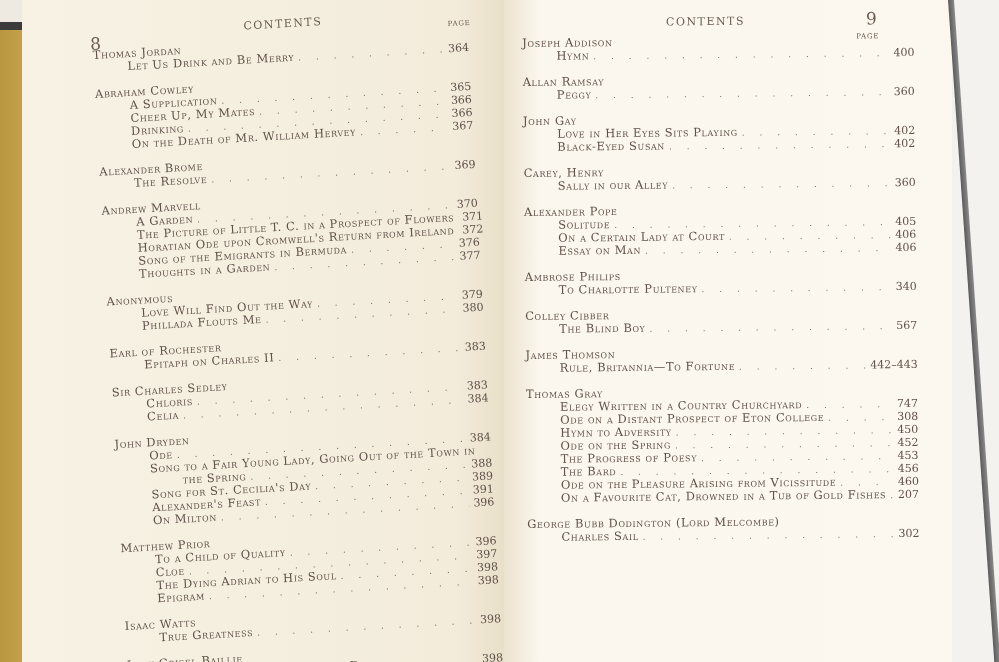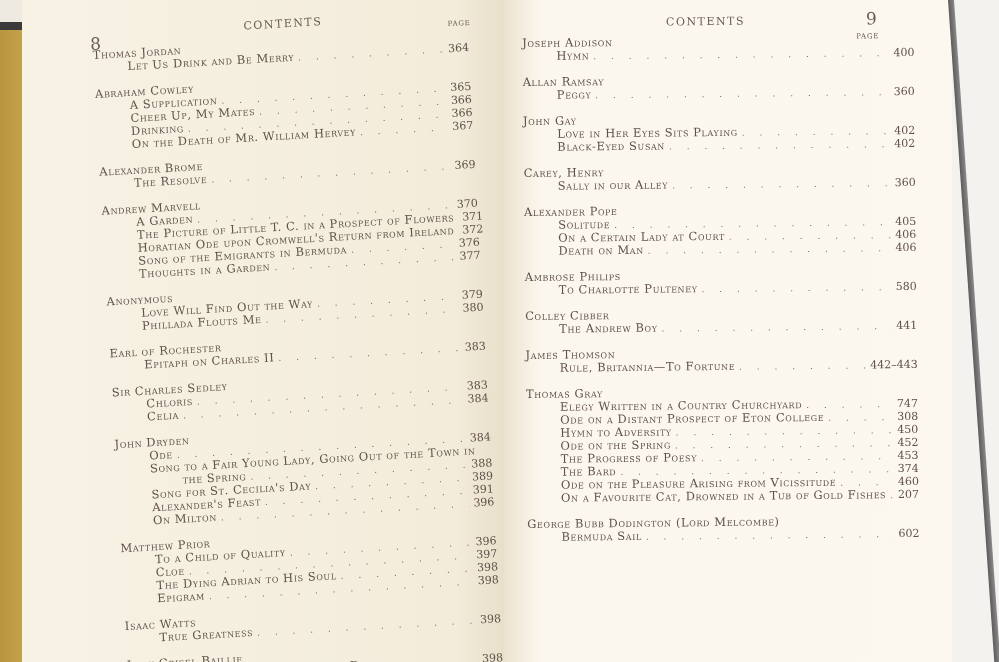--- a/index.html
+++ b/index.html
@@ -294,35 +294,35 @@
           <span class="title">Solitude</span>
           <span class="leader"></span>
           <span class="pg">405</span>
         </div>
         <div class="entry">
           <span class="title">On a Certain Lady at Court</span>
           <span class="leader"></span>
           <span class="pg">406</span>
         </div>
         <div class="entry">
-          <span class="title">Death on Man</span>
+          <span class="title">Essay on Man</span>
           <span class="leader"></span>
           <span class="pg">406</span>
         </div>
         <div class="author">Ambrose Philips</div>
         <div class="entry">
           <span class="title">To Charlotte Pulteney</span>
           <span class="leader"></span>
-          <span class="pg">580</span>
+          <span class="pg">340</span>
         </div>
         <div class="author">Colley Cibber</div>
         <div class="entry">
-          <span class="title">The Andrew Boy</span>
-          <span class="leader"></span>
-          <span class="pg">441</span>
+          <span class="title">The Blind Boy</span>
+          <span class="leader"></span>
+          <span class="pg">567</span>
         </div>
         <div class="author">James Thomson</div>
         <div class="entry">
           <span class="title">Rule, Britannia—To Fortune</span>
           <span class="leader"></span>
           <span class="pg">442–443</span>
         </div>
         <div class="author">Thomas Gray</div>
         <div class="entry">
           <span class="title">Elegy Written in a Country Churchyard</span>
@@ -345,35 +345,35 @@
           <span class="pg">452</span>
         </div>
         <div class="entry">
           <span class="title">The Progress of Poesy</span>
           <span class="leader"></span>
           <span class="pg">453</span>
         </div>
         <div class="entry">
           <span class="title">The Bard</span>
           <span class="leader"></span>
-          <span class="pg">374</span>
+          <span class="pg">456</span>
         </div>
         <div class="entry">
           <span class="title">Ode on the Pleasure Arising from Vicissitude</span>
           <span class="leader"></span>
           <span class="pg">460</span>
         </div>
         <div class="entry">
           <span class="title">On a Favourite Cat, Drowned in a Tub of Gold Fishes</span>
           <span class="leader"></span>
           <span class="pg">207</span>
         </div>
         <div class="author">George Bubb Dodington (Lord Melcombe)</div>
         <div class="entry">
-          <span class="title">Bermuda Sail</span>
-          <span class="leader"></span>
-          <span class="pg">602</span>
+          <span class="title">Charles Sail</span>
+          <span class="leader"></span>
+          <span class="pg">302</span>
         </div>
       </div>
   </div>
 </div>
 
 <div class="book-edge"></div>
 
 </body></html>

